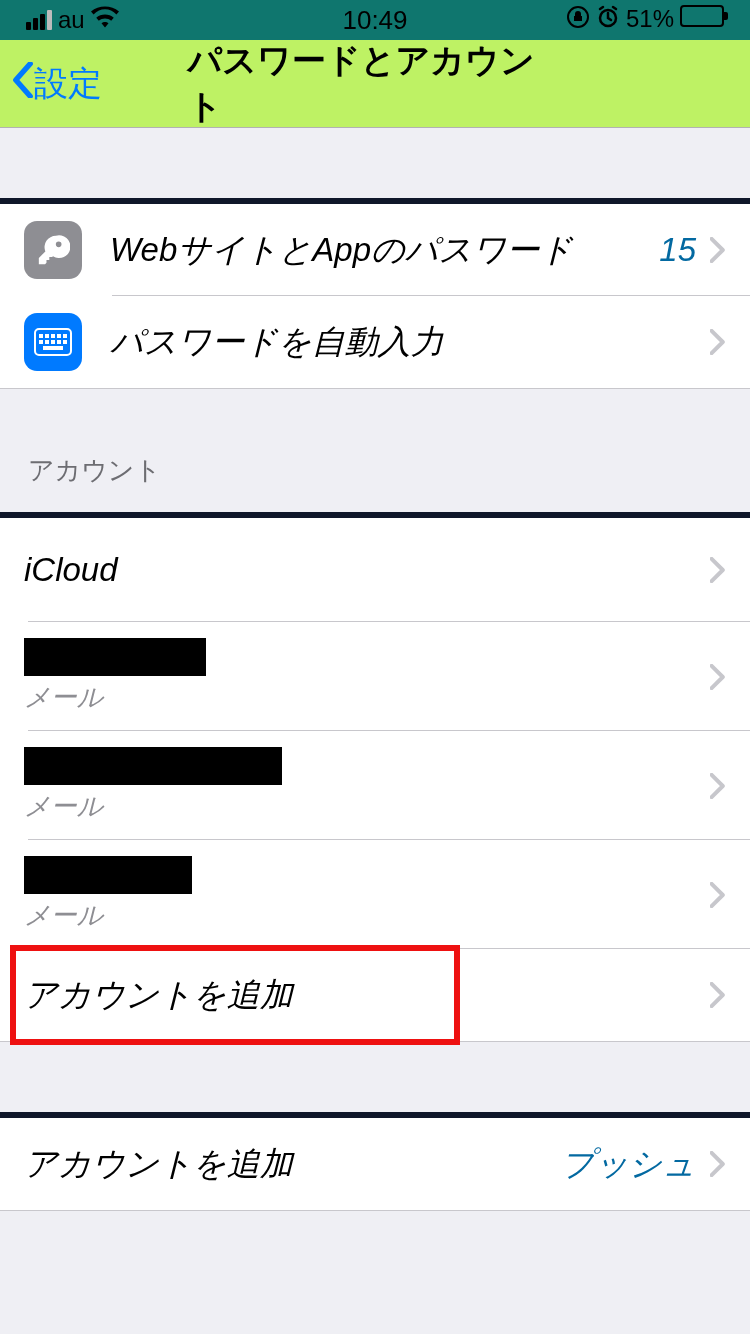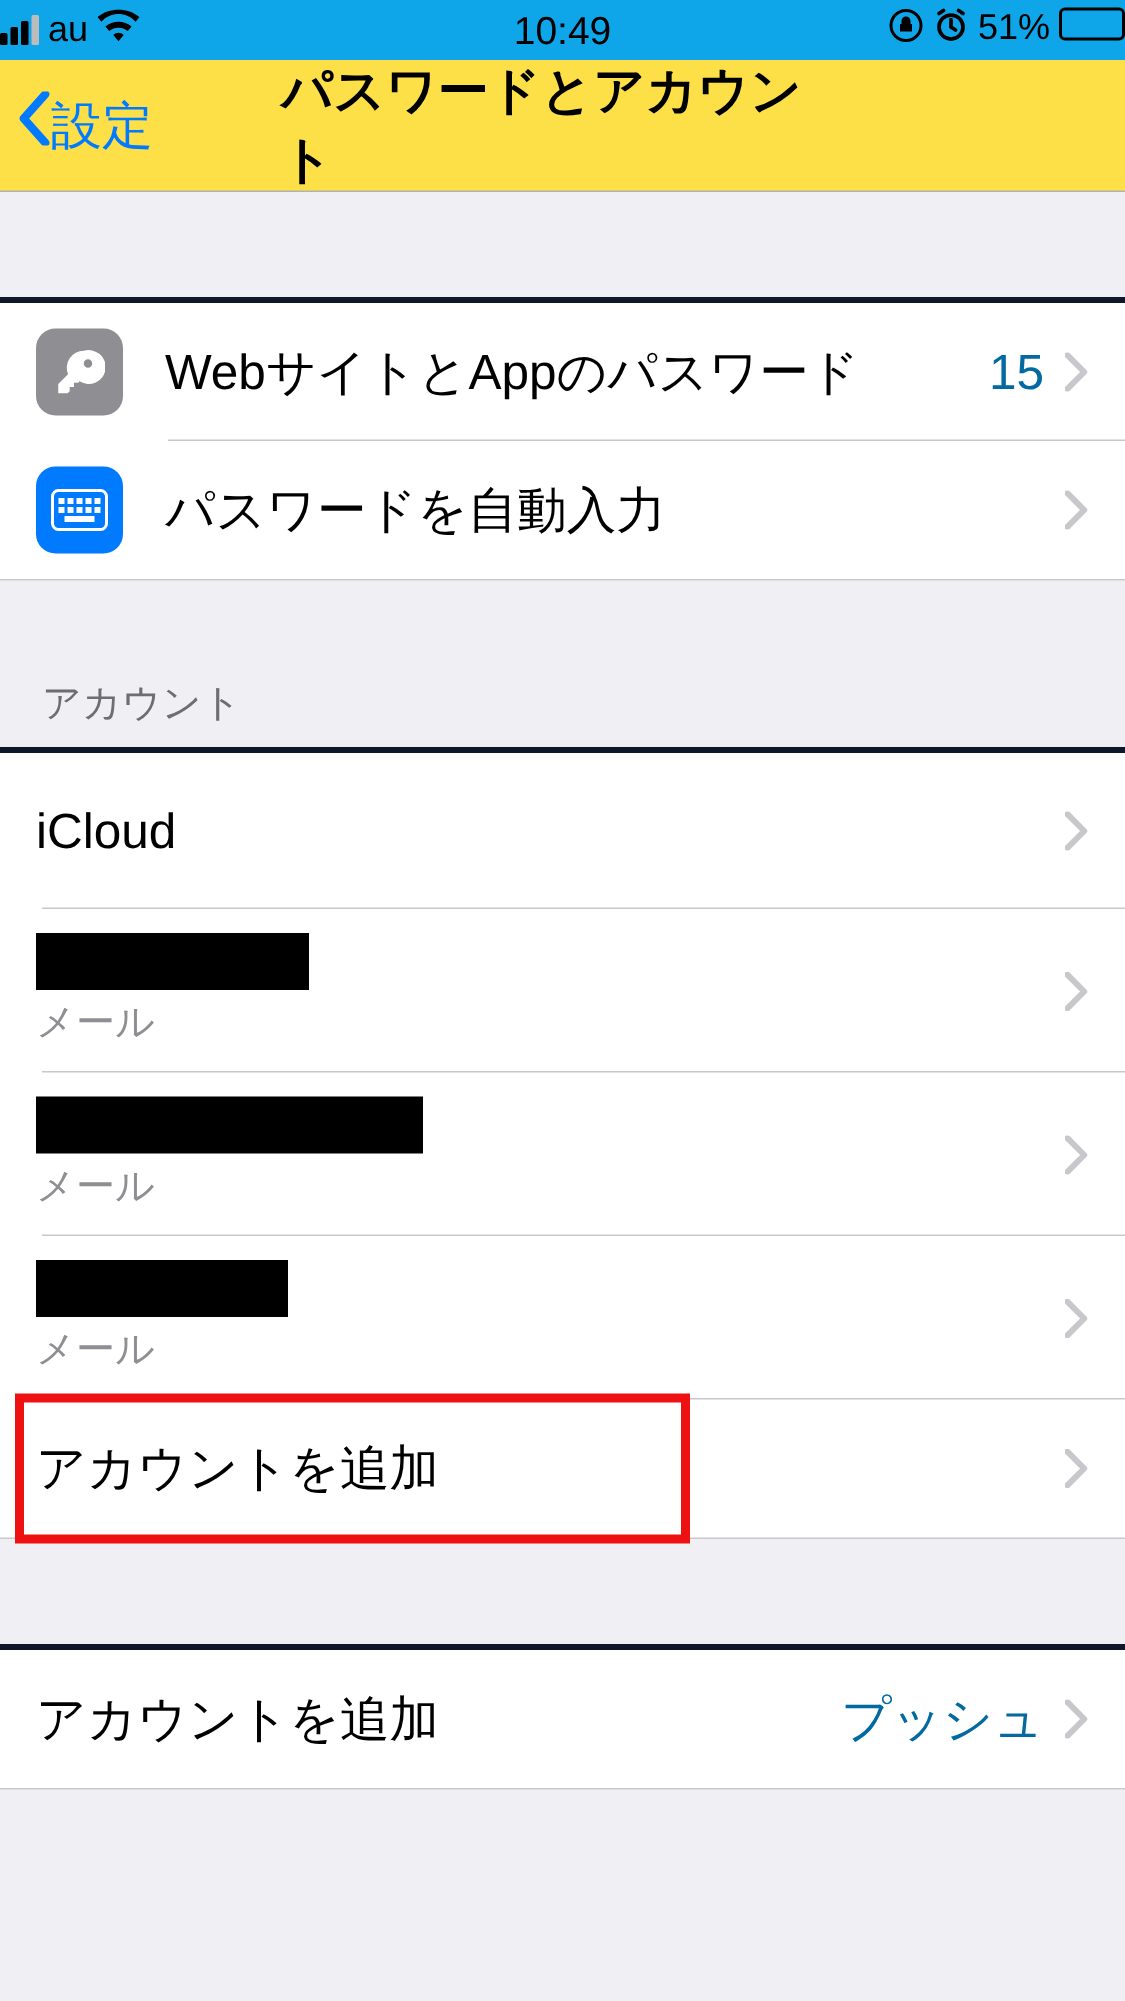--- a/index.html
+++ b/index.html
@@ -9,45 +9,45 @@
     background: #efeff4;
     font-family: -apple-system, "Hiragino Sans", "Helvetica Neue", sans-serif;
     color: #000;
     overflow: hidden;
   }
   .status-bar {
     height: 40px;
     display: flex;
     align-items: center;
     justify-content: space-between;
-    padding: 0 0;
+    padding: 0 26px;
     font-size: 24px;
     font-weight: 600;
-    background: #0ea5e9;
+    background: #0f766e;
   }
   .status-left { display: flex; align-items: center; gap: 6px; }
   .status-right { display: flex; align-items: flex-start; gap: 6px; }
   .signal { display: inline-flex; align-items: flex-end; gap: 2px; }
   .signal span { width: 5px; background:#000; border-radius:1px;}
   .signal span:nth-child(1){height:8px;}
   .signal span:nth-child(2){height:12px;}
   .signal span:nth-child(3){height:16px;}
   .signal span:nth-child(4){height:20px;background:#bcbcbc;}
   .carrier { font-size: 24px; font-weight: 400;}
   .wifi-icon svg { width: 28px; height: 22px; }
   .time { font-size: 26px; font-weight: 400; position:absolute; left:50%; transform:translateX(-50%);}
   .lock-icon svg, .alarm-icon svg { width:24px; height:24px;}
   .battery-pct { font-size:24px; font-weight:400;}
   .battery { width:44px; height:22px; border:2px solid #000; border-radius:4px; position:relative;}
   .battery::after{content:"";position:absolute;right:-6px;top:5px;width:4px;height:8px;background:#000;border-radius:0 2px 2px 0;}
   .battery .fill{height:100%;width:51%;background:#000;border-radius:1px 0 0 1px;}
   
   .nav-bar {
     height: 88px;
-    background: #fde047;
+    background: #bef264;
     display: flex;
     align-items: center;
     position: relative;
     border-bottom: 1px solid #b2b2b2;
     padding: 0 12px;
   }
   .back-button {
     display: flex;
     align-items: center;
     color: #007aff;
@@ -57,29 +57,30 @@
   .nav-title {
     position: absolute;
     left: 50%;
     transform: translateX(-50%);
     font-size: 34px;
     font-weight: 600;
   }
 
   .section-gap { height: 70px; }
   .section-header {
-    padding: 0 28px 12px;
+    padding: 0 28px 24px;
     font-size: 26px;
     color: #6d6d72;
   }
 
   .group {
     background: #fff;
-    border-top: 4px solid #0f172a;
+    border-top: 6px solid #0f172a;
     border-bottom: 1px solid #c8c7cc;
+    font-style: italic;
   }
   .cell {
     display: flex;
     align-items: center;
     min-height: 92px;
     padding: 0 24px;
     position: relative;
   }
   .cell.has-icon { padding-left: 24px; }
   .cell .sep {

